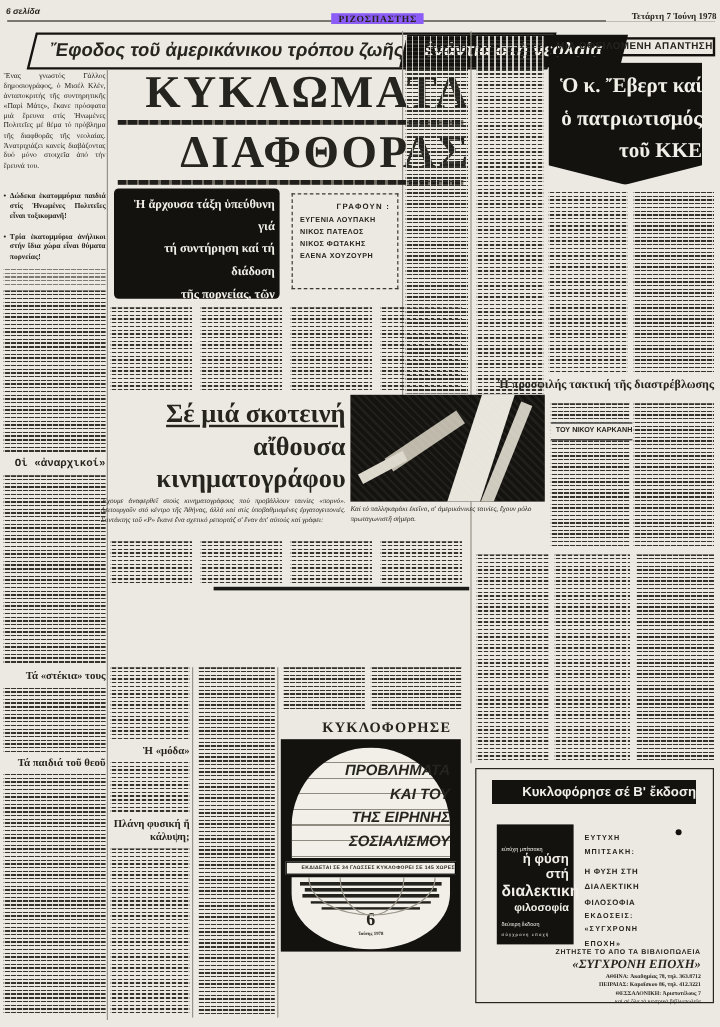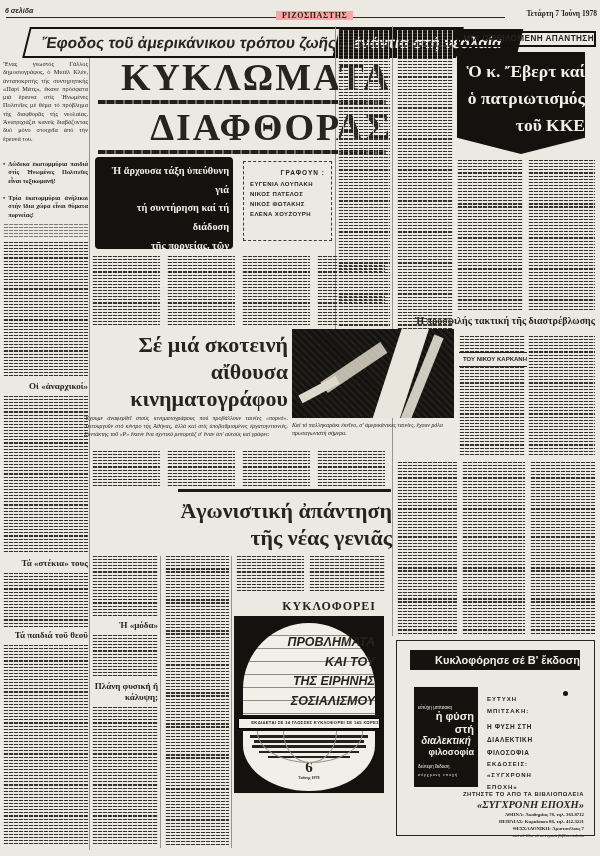--- a/index.html
+++ b/index.html
@@ -29,21 +29,21 @@
   .gbar{height:2.6px;background:#24221d;margin:2.6px auto 0 auto;}
   .meridian{position:absolute;border:1px solid #9a968b;border-radius:50%;background:transparent;}
 </style>
 </head>
 <body>
 
 <div id="page">
 
   <div class="abs" style="left:6px;top:17px;width:590px;border-top:1.5px solid #2f2d28;"></div>
   <div class="abs b i sans" style="left:5px;top:7px;font-size:7px;">6 σελίδα</div>
-  <div class="abs b" style="left:276px;top:11px;font-size:8px;letter-spacing:.6px;background:#fca5a5;z-index:2;padding:0 6px;">ΡΙΖΟΣΠΑΣΤΗΣ</div>
+  <div class="abs b" style="left:276px;top:11px;font-size:8px;letter-spacing:.6px;background:#8b5cf6;z-index:2;padding:0 6px;">ΡΙΖΟΣΠΑΣΤΗΣ</div>
   <div class="abs b" style="left:505px;top:9px;width:92px;text-align:right;font-size:7.5px;background:#ece9e2;z-index:2;">Τετάρτη 7 Ἰούνη 1978</div>
 
   <div class="abs sans" style="left:26px;top:27px;width:430px;height:27px;border:2.5px solid #14130f;background:#ece9e2;transform:skewX(-14deg);display:flex;align-items:center;">
     <span class="b" style="font-size:15.5px;padding-left:14px;display:inline-block;transform:skewX(6deg);white-space:nowrap;">Ἔφοδος τοῦ ἀμερικάνικου τρόπου ζωῆς</span>
     <span class="revbox" style="margin-left:auto;height:100%;display:flex;align-items:center;padding:0 18px;">
       <span class="b" style="font-size:15.5px;display:inline-block;transform:skewX(6deg);white-space:nowrap;">ἐνάντια στή νεολαία</span>
     </span>
   </div>
 
   <div class="vrule" style="left:89px;top:58px;height:792px;"></div>
@@ -56,21 +56,21 @@
   <div class="abs" style="left:3px;top:160px;width:85px;font-size:6.3px;line-height:1.32;display:flex;">
     <span class="b" style="padding-right:3px;">•</span>
     <span class="b j">Δώδεκα ἑκατομμύρια παιδιά στίς Ἡνωμένες Πολιτεῖες εἶναι τοξικομανῆ!</span>
   </div>
   <div class="abs" style="left:3px;top:194px;width:85px;font-size:6.3px;line-height:1.32;display:flex;">
     <span class="b" style="padding-right:3px;">•</span>
     <span class="b j">Τρία ἑκατομμύρια ἀνήλικοι στήν ἴδια χώρα εἶναι θύματα πορνείας!</span>
   </div>
   <div class="fill light" style="left:3px;top:224px;width:85px;height:14px;"></div>
   <div class="fill" style="left:3px;top:242px;width:85px;height:136px;"></div>
-  <div class="abs b c" style="left:3px;top:381px;width:85px;font-size:9px;">Οἱ «ἀναρχικοί»</div>
+  <div class="abs b c" style="left:3px;top:381px;width:85px;font-size:9px;font-family:Liberation Mono, monospace;">Οἱ «ἀναρχικοί»</div>
   <div class="fill" style="left:3px;top:396px;width:85px;height:158px;"></div>
   <div class="abs b c" style="left:3px;top:558px;width:85px;font-size:9px;">Τά «στέκια» τους</div>
   <div class="fill" style="left:3px;top:573px;width:85px;height:54px;"></div>
   <div class="abs b c" style="left:3px;top:630px;width:85px;font-size:9px;">Τά παιδιά τοῦ θεοῦ</div>
   <div class="fill" style="left:3px;top:645px;width:85px;height:200px;"></div>
 
   <div class="abs b c" style="left:92px;top:58px;width:300px;font-size:38px;letter-spacing:2px;line-height:1;">ΚΥΚΛΩΜΑΤΑ</div>
   <div class="hbar" style="left:98px;top:100px;width:288px;"></div>
   <div class="abs b c" style="left:92px;top:108px;width:300px;font-size:38px;letter-spacing:2px;line-height:1;">ΔΙΑΦΘΟΡΑΣ</div>
   <div class="hbar" style="left:98px;top:150px;width:288px;"></div>
@@ -107,55 +107,51 @@
   <div class="fill" style="left:528px;top:160px;width:67px;height:150px;"></div>
   <div class="abs b c" style="left:397px;top:315px;width:198px;font-size:10px;">Ἡ προσφιλής τακτική τῆς διαστρέβλωσης</div>
   <div class="fill" style="left:459px;top:336px;width:66px;height:120px;"></div>
   <div class="fill" style="left:528px;top:336px;width:67px;height:120px;"></div>
   <div class="abs b c sans" style="left:459px;top:352px;width:68px;height:13px;border-top:1.5px solid #222;border-bottom:1.5px solid #222;background:#ece9e2;font-size:6px;line-height:12px;z-index:2;">ΤΟΥ ΝΙΚΟΥ ΚΑΡΚΑΝΗ</div>
   <div class="fill" style="left:397px;top:462px;width:60px;height:172px;"></div>
   <div class="fill" style="left:462px;top:462px;width:63px;height:172px;"></div>
   <div class="fill" style="left:530px;top:462px;width:65px;height:172px;"></div>
 
   <div class="abs b c" style="left:76px;top:331px;width:212px;">
-    <div style="font-size:22px;line-height:27px;">Σέ μιά σκοτεινή</div>
+    <div style="font-size:22px;line-height:27px;text-decoration:underline;">Σέ μιά σκοτεινή</div>
     <div style="font-size:22px;line-height:27px;">αἴθουσα</div>
     <div style="font-size:22px;line-height:27px;">κινηματογράφου</div>
   </div>
   <div class="abs i j" style="left:84px;top:414px;width:204px;height:33px;font-size:6px;line-height:1.35;overflow:hidden;">Ἔχουμε ἀναφερθεῖ στούς κινηματογράφους πού προβάλλουν ταινίες «πορνό». Λειτουργοῦν στό κέντρο τῆς Ἀθήνας, ἀλλά καί στίς ὑποβαθμισμένες ἐργατογειτονιές. Συντάκτης τοῦ «Ρ» ἔκανε ἕνα σχετικό ρεπορτάζ σ' ἕναν ἀπ' αὐτούς καί γράφει:</div>
 
   <div class="abs photo" style="left:292px;top:329px;width:162px;height:89px;">
     <div class="sh" style="left:96px;top:-12px;width:26px;height:112px;background:#e8e5dc;transform:rotate(18deg);"></div>
     <div class="sh" style="left:124px;top:4px;width:10px;height:96px;background:#cfcabe;transform:rotate(22deg);"></div>
     <div class="sh" style="left:26px;top:32px;width:72px;height:13px;background:#bdb8aa;transform:rotate(-34deg);"></div>
     <div class="sh" style="left:6px;top:56px;width:42px;height:9px;background:#ddd8cc;transform:rotate(-28deg);"></div>
   </div>
   <div class="abs i" style="left:292px;top:421px;width:163px;height:22px;font-size:6px;line-height:1.35;overflow:hidden;">Καί τό παλληκαράκι ἐκεῖνο, σ' ἀμερικάνικες ταινίες, ἔχουν ρόλο πρωταγωνιστῆ σήμερα.</div>
 
   <div class="fill" style="left:92px;top:451px;width:68px;height:36px;"></div>
   <div class="fill" style="left:167px;top:451px;width:68px;height:36px;"></div>
   <div class="fill" style="left:242px;top:451px;width:68px;height:36px;"></div>
   <div class="fill" style="left:317px;top:451px;width:68px;height:36px;"></div>
 
   <div class="abs" style="left:178px;top:489px;width:213px;height:3px;background:#1b1a16;"></div>
-  <div class="abs b c" style="left:170px;top:497px;width:222px;">
-    <div style="font-size:22px;line-height:27px;">Ἀγωνιστική ἀπάντηση</div>
-    <div style="font-size:22px;line-height:27px;">τῆς νέας γενιᾶς</div>
-  </div>
 
   <div class="fill" style="left:92px;top:556px;width:66px;height:60px;"></div>
   <div class="abs b c" style="left:92px;top:620px;width:66px;font-size:9px;">Ἡ «μόδα»</div>
   <div class="fill" style="left:92px;top:635px;width:66px;height:42px;"></div>
   <div class="abs b c" style="left:92px;top:681px;width:66px;font-size:9px;line-height:11px;">Πλάνη φυσική ἤ κάλυψη;</div>
   <div class="fill" style="left:92px;top:707px;width:66px;height:138px;"></div>
   <div class="fill" style="left:165px;top:556px;width:64px;height:290px;"></div>
   <div class="fill" style="left:236px;top:556px;width:68px;height:36px;"></div>
   <div class="fill" style="left:309px;top:556px;width:76px;height:36px;"></div>
 
-  <div class="abs b c" style="left:240px;top:599px;width:136px;font-size:12px;letter-spacing:1px;">ΚΥΚΛΟΦΟΡΕΙ</div>
+  <div class="abs b c" style="left:240px;top:599px;width:136px;font-size:12px;letter-spacing:1px;">ΚΥΚΛΟΦΟΡΗΣΕ</div>
   <div class="abs" style="left:234px;top:616px;width:150px;height:177px;background:#13120f;">
     <div class="globe-top c" style="position:absolute;left:9px;top:7px;width:132px;height:92px;padding-top:10px;box-sizing:border-box;font-style:italic;">
       <div class="b sans" style="font-size:12.5px;line-height:19.5px;">ΠΡΟΒΛΗΜΑΤΑ</div>
       <div class="b sans" style="font-size:12.5px;line-height:19.5px;">ΚΑΙ ΤΟΥ</div>
       <div class="b sans" style="font-size:12.5px;line-height:19.5px;">ΤΗΣ ΕΙΡΗΝΗΣ</div>
       <div class="b sans" style="font-size:12.5px;line-height:19.5px;">ΣΟΣΙΑΛΙΣΜΟΥ</div>
     </div>
     <div class="abs b c sans" style="left:4px;top:102px;width:140px;height:9px;background:#f2efe8;border:1px solid #000;font-size:4.2px;line-height:8px;letter-spacing:.3px;">ΕΚΔΙΔΕΤΑΙ ΣΕ 34 ΓΛΩΣΣΕΣ ΚΥΚΛΟΦΟΡΕΙ ΣΕ 145 ΧΩΡΕΣ</div>
     <div class="globe-bottom" style="position:absolute;left:9px;top:115px;width:132px;height:60px;">
       <div class="meridian" style="left:14px;top:-30px;width:104px;height:60px;"></div>
@@ -169,21 +165,21 @@
       <div class="b c" style="font-size:4px;text-align:center;">Ἰούνης 1978</div>
     </div>
   </div>
 
   <div class="abs" style="left:396px;top:640px;width:199px;height:196px;border:1.5px solid #26251f;box-sizing:border-box;background:#ece9e2;">
     <div class="abs revbox b c sans" style="left:13px;top:9px;width:170px;height:20px;font-size:11px;line-height:20px;">Κυκλοφόρησε σέ Β' ἔκδοση</div>
     <div class="abs revbox" style="left:17px;top:46px;width:64px;height:100px;padding:4px;box-sizing:border-box;">
       <div class="sans" style="font-size:4.6px;margin-top:14px;">εὐτύχη μπίτσακη</div>
       <div class="b sans" style="font-size:11px;text-align:right;line-height:1.15;">ἡ φύση</div>
       <div class="b sans" style="font-size:11px;text-align:right;line-height:1.15;">στή</div>
-      <div class="b sans" style="font-size:10px;text-align:center;line-height:1.2;font-style:italic;">διαλεκτική</div>
+      <div class="b sans" style="font-size:13px;text-align:center;line-height:1.2;">διαλεκτική</div>
       <div class="b sans" style="font-size:9px;text-align:right;line-height:1.2;">φιλοσοφία</div>
       <div class="sans" style="font-size:4.5px;margin-top:6px;">δεύτερη ἔκδοση</div>
       <div class="sans" style="font-size:3.5px;letter-spacing:1px;margin-top:4px;">σύγχρονη εποχή</div>
     </div>
     <div class="abs" style="left:166px;top:50px;width:5px;height:5px;border-radius:50%;background:#14120e;"></div>
     <div class="abs sans" style="left:90px;top:52px;width:88px;">
       <div class="b" style="font-size:6px;letter-spacing:1px;line-height:2;">ΕΥΤΥΧΗ</div>
       <div class="b" style="font-size:6px;letter-spacing:1px;line-height:2;">ΜΠΙΤΣΑΚΗ:</div>
       <div class="b" style="font-size:6.5px;letter-spacing:.6px;line-height:2;margin-top:3px;">Η ΦΥΣΗ ΣΤΗ</div>
       <div class="b" style="font-size:6.5px;letter-spacing:.6px;line-height:2;">ΔΙΑΛΕΚΤΙΚΗ</div>

